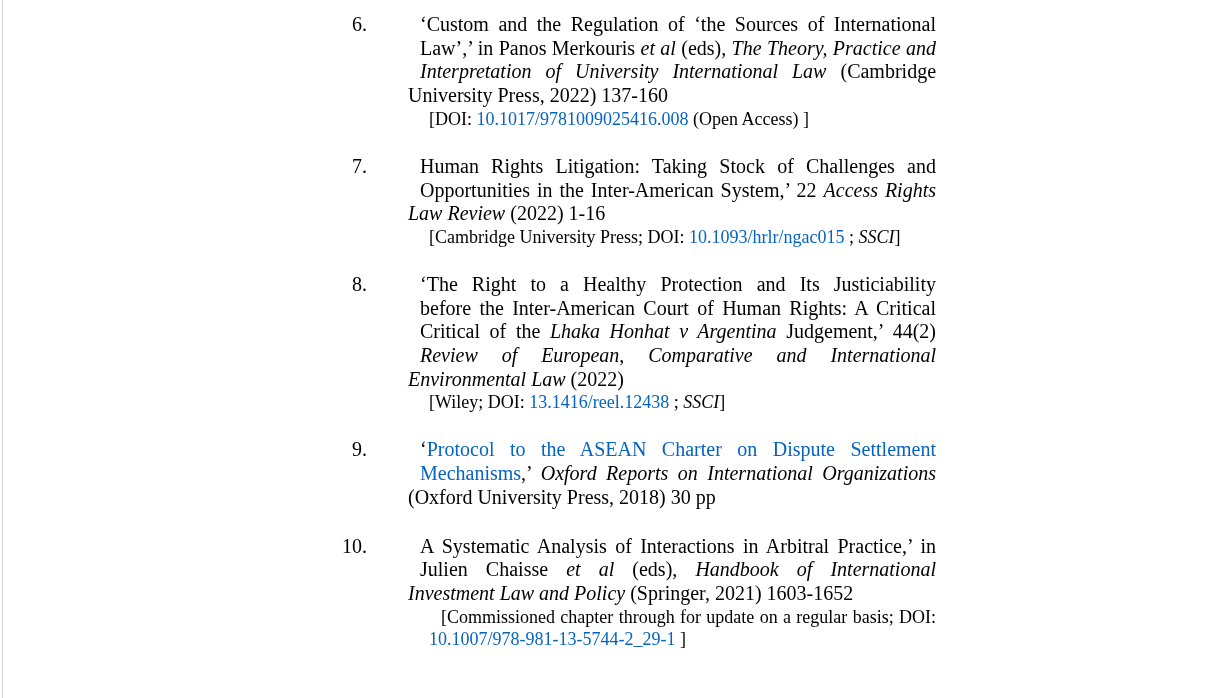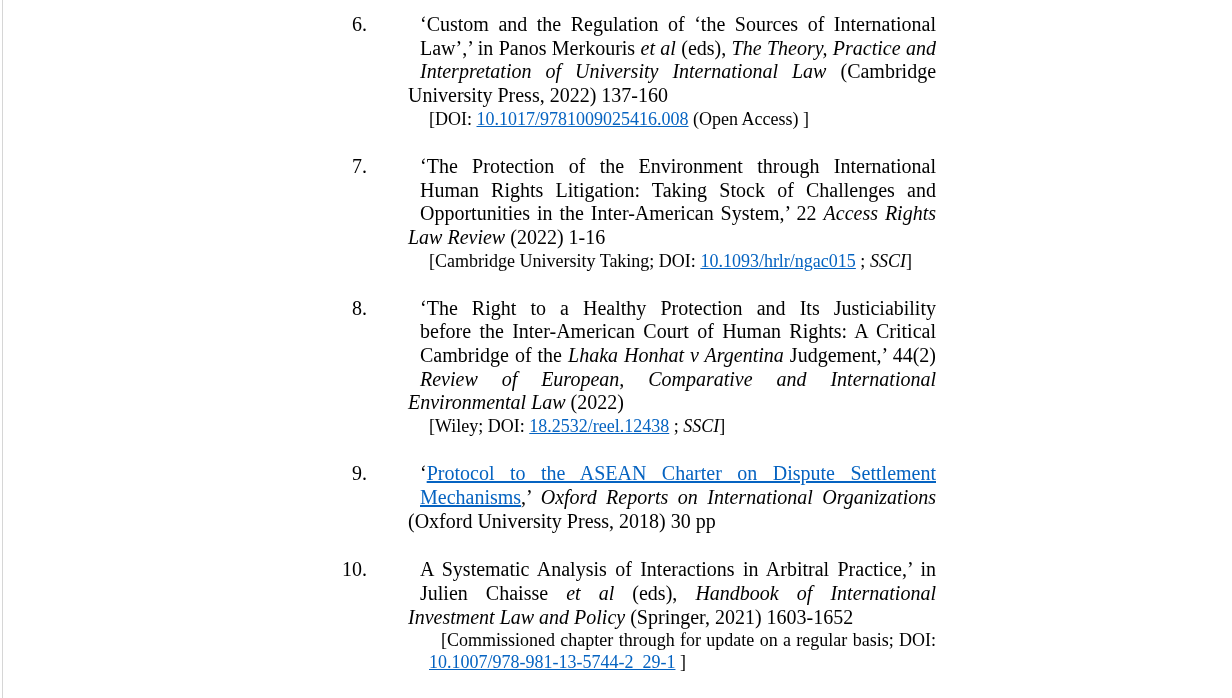--- a/index.html
+++ b/index.html
@@ -39,21 +39,20 @@
   .line { text-align: justify; text-align-last: left; white-space: normal; }
   .line.j { text-align-last: justify; margin-left: 12px; }
   .note {
     font-size: 18px;
     line-height: 22px;
     padding-left: 21px;
   }
   .it { font-style: italic; }
   .lnk {
     color: var(--link, #0563c1);
-    text-decoration: underline;
     cursor: pointer;
   }
 </style>
 </head>
 <body>
 
 <div class="page" style="--page-bg: #ffffff; --text: #000000; --link: #0563c1; --edge: #d6d6d6;">
   <div class="page-edge"></div>
   <div class="bib">
       <div class="item">
@@ -67,42 +66,41 @@
           </div>
           <div class="note">
             <div class="line"><span>[DOI: </span><a class="lnk">10.1017/9781009025416.008</a><span> (Open Access) ]</span></div>
           </div>
         </div>
       </div>
       <div class="item">
         <div class="num">7.</div>
         <div class="body">
           <div class="para">
-            <div class="line j"><span>‘The Protection of the Environment through International</span></div>
             <div class="line j"><span>Human Rights Litigation: Taking Stock of Challenges and</span></div>
             <div class="line j"><span>Opportunities in the Inter-American System,’ 22 </span><span class="it">Access Rights</span></div>
             <div class="line"><span class="it">Law Review</span><span> (2022) 1-16</span></div>
           </div>
           <div class="note">
-            <div class="line"><span>[Cambridge University Taking; DOI: </span><a class="lnk">10.1093/hrlr/ngac015</a><span> ; </span><span class="it">SSCI</span><span>]</span></div>
+            <div class="line"><span>[Cambridge University Press; DOI: </span><a class="lnk">10.1093/hrlr/ngac015</a><span> ; </span><span class="it">SSCI</span><span>]</span></div>
           </div>
         </div>
       </div>
       <div class="item">
         <div class="num">8.</div>
         <div class="body">
           <div class="para">
             <div class="line j"><span>‘The Right to a Healthy Protection and Its Justiciability</span></div>
             <div class="line j"><span>before the Inter-American Court of Human Rights: A Critical</span></div>
-            <div class="line j"><span>Cambridge of the </span><span class="it">Lhaka Honhat v Argentina</span><span> Judgement,’ 44(2)</span></div>
+            <div class="line j"><span>Critical of the </span><span class="it">Lhaka Honhat v Argentina</span><span> Judgement,’ 44(2)</span></div>
             <div class="line j"><span class="it">Review of European, Comparative and International</span></div>
             <div class="line"><span class="it">Environmental Law</span><span> (2022)</span></div>
           </div>
           <div class="note">
-            <div class="line"><span>[Wiley; DOI: </span><a class="lnk">18.2532/reel.12438</a><span> ; </span><span class="it">SSCI</span><span>]</span></div>
+            <div class="line"><span>[Wiley; DOI: </span><a class="lnk">13.1416/reel.12438</a><span> ; </span><span class="it">SSCI</span><span>]</span></div>
           </div>
         </div>
       </div>
       <div class="item">
         <div class="num">9.</div>
         <div class="body">
           <div class="para">
             <div class="line j"><span>‘</span><a class="lnk">Protocol to the ASEAN Charter on Dispute Settlement</a></div>
             <div class="line j"><a class="lnk">Mechanisms</a><span>,’ </span><span class="it">Oxford Reports on International Organizations</span></div>
             <div class="line"><span>(Oxford University Press, 2018) 30 pp</span></div>

